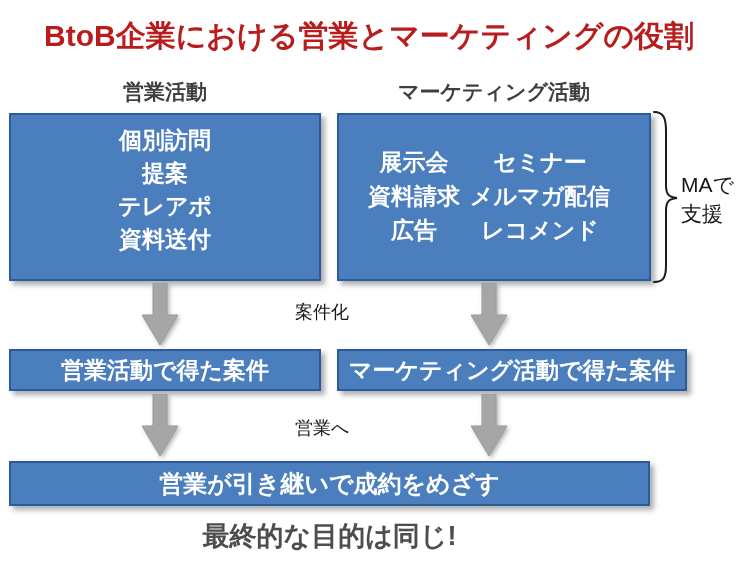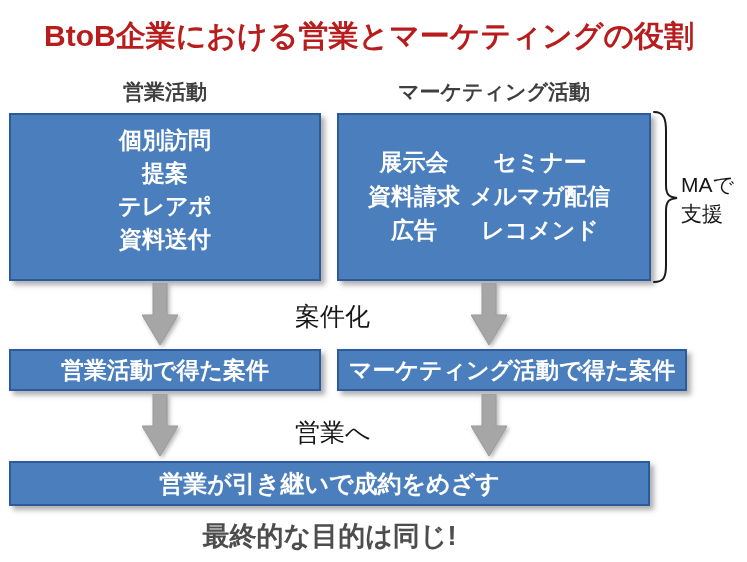--- a/index.html
+++ b/index.html
@@ -27,21 +27,21 @@
   }
   .mcol{position:absolute;text-align:center;font-size:23px;line-height:34px;}
   .resultbox{
     display:flex;align-items:center;justify-content:center;
     font-size:23px;white-space:nowrap;
   }
   .finalbox{
     display:flex;align-items:center;justify-content:center;
     font-size:24px;white-space:nowrap;
   }
-  .stage-label{font-size:25px;color:#161616;white-space:nowrap;}
+  .stage-label{font-size:18px;color:#161616;white-space:nowrap;}
   .ma-note{font-size:21px;line-height:29px;color:#161616;white-space:nowrap;}
   .conclusion{
     left:9px;top:518px;width:641px;text-align:center;
     font-size:27px;font-weight:bold;color:#4d4d4d;white-space:nowrap;
   }
   svg.arrow{filter:drop-shadow(2px 2px 2px rgba(90,90,90,0.45));}
 </style>
 </head>
 <body>
 

